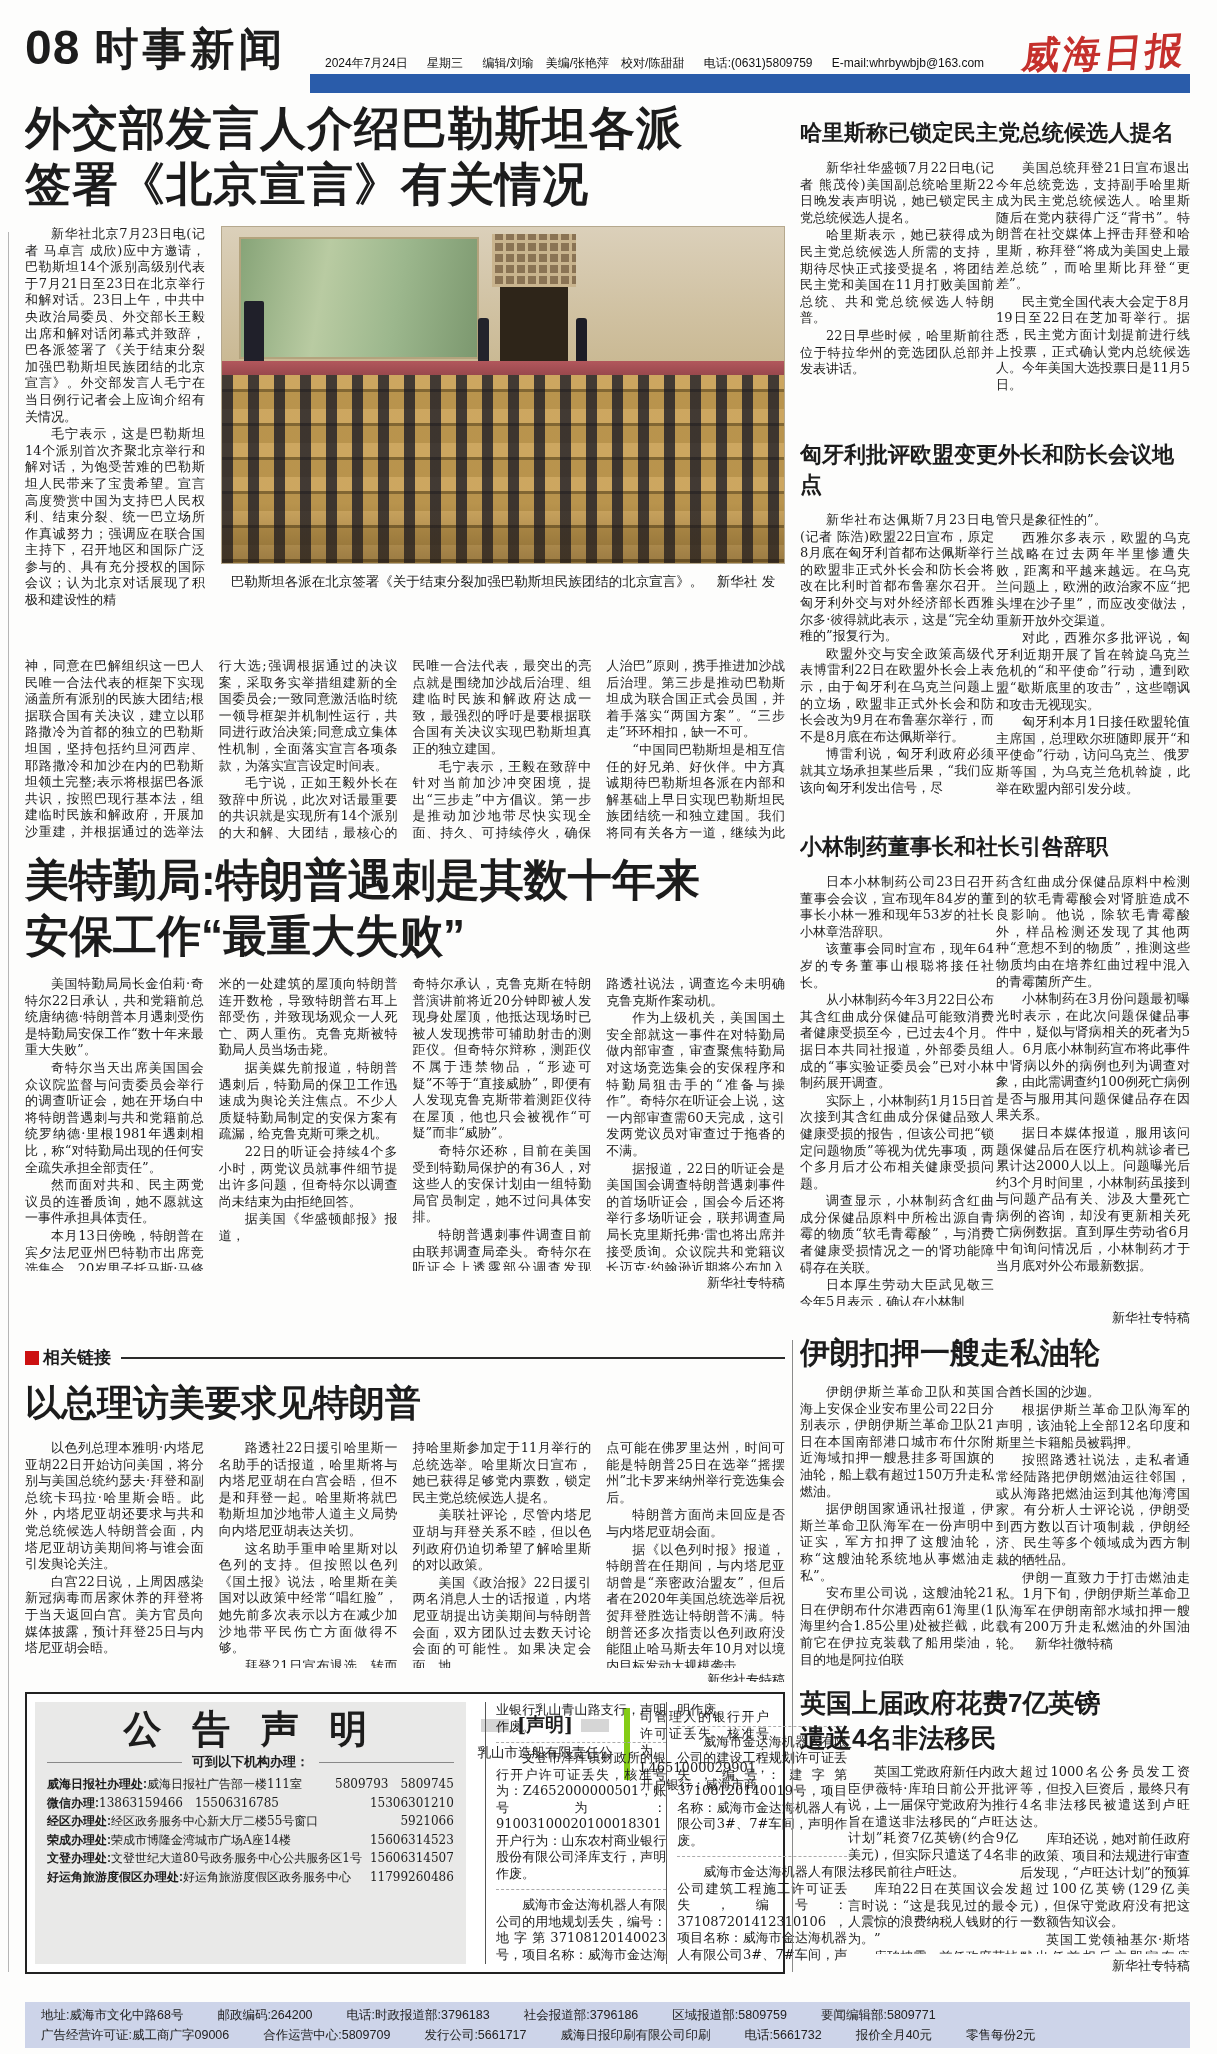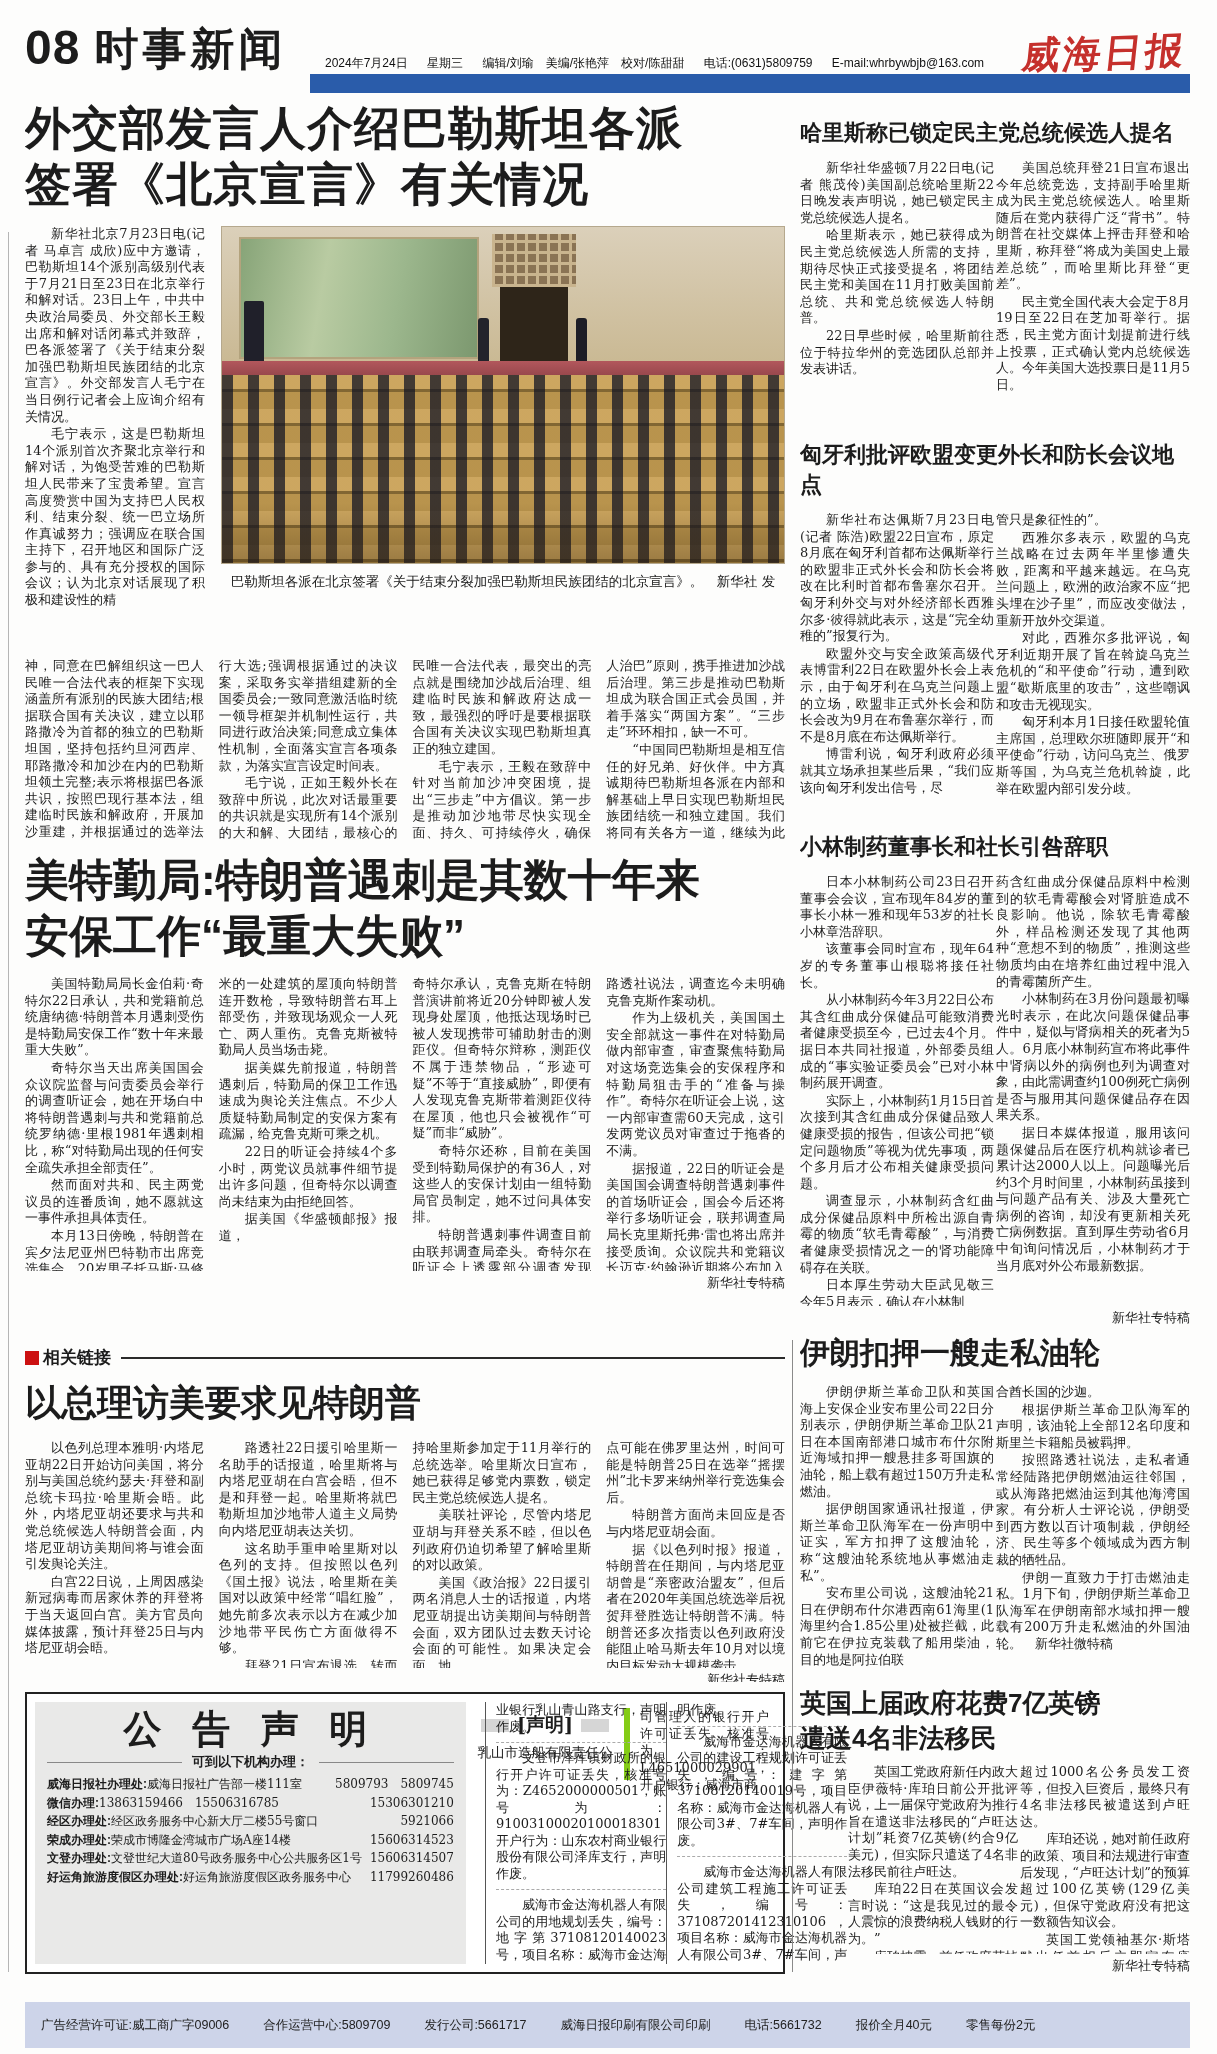--- a/index.html
+++ b/index.html
@@ -385,20 +385,28 @@
         </div>
     </div>
     <div class="byline">新华社专特稿</div>
   </div>
 
   <div class="vrule"></div>
   <div class="lrule"></div>
 
   <div class="footer">
     <div class="f-row">
+      <span>地址:威海市文化中路68号</span>
+      <span>邮政编码:264200</span>
+      <span>电话:时政报道部:3796183</span>
+      <span>社会报道部:3796186</span>
+      <span>区域报道部:5809759</span>
+      <span>要闻编辑部:5809771</span>
+    </div>
+    <div class="f-row">
       <span>广告经营许可证:威工商广字09006</span>
       <span>合作运营中心:5809709</span>
       <span>发行公司:5661717</span>
       <span>威海日报印刷有限公司印刷</span>
       <span>电话:5661732</span>
       <span>报价全月40元</span>
       <span>零售每份2元</span>
     </div>
   </div>
 

